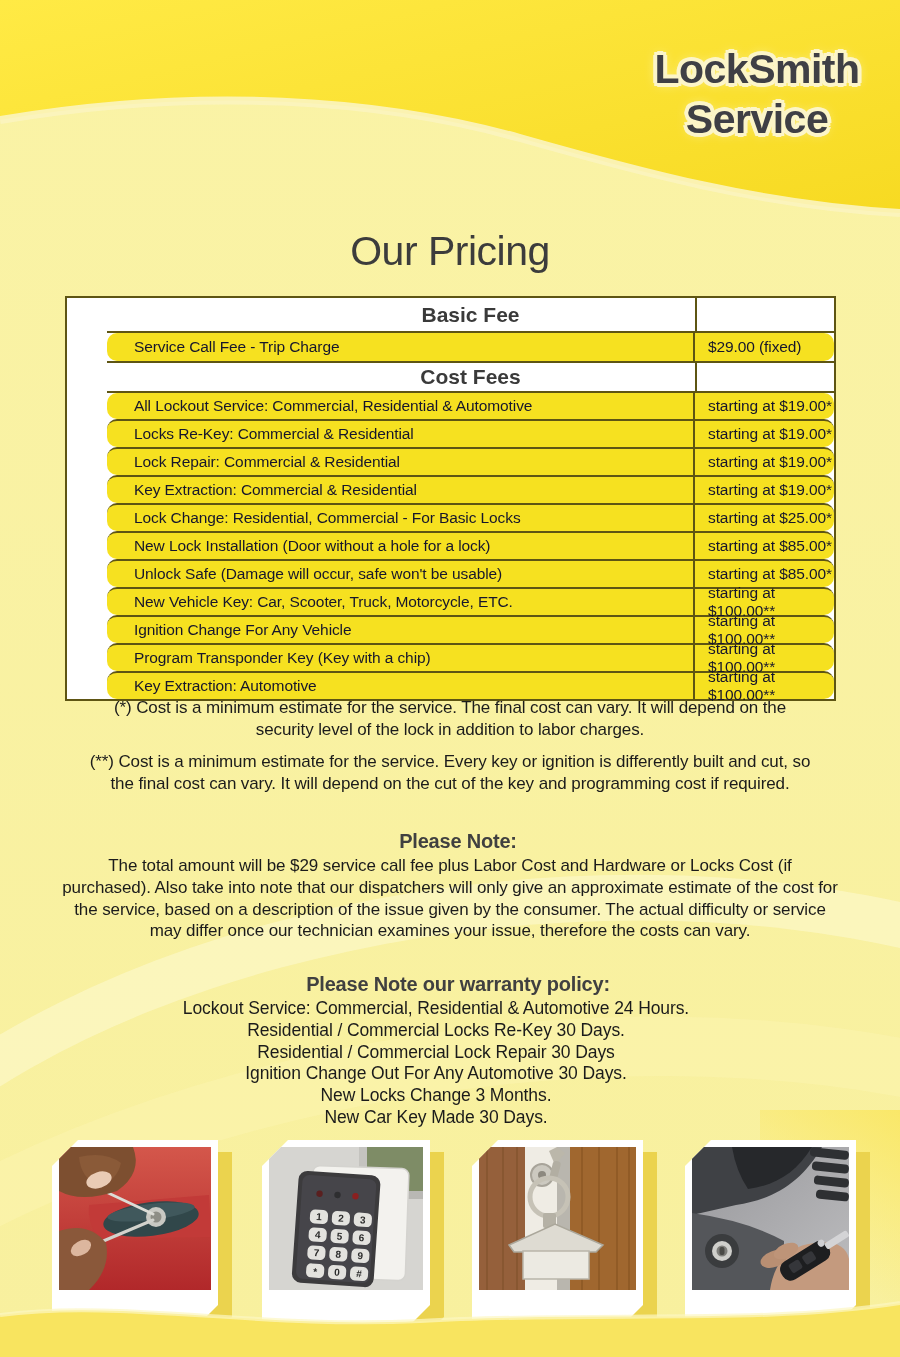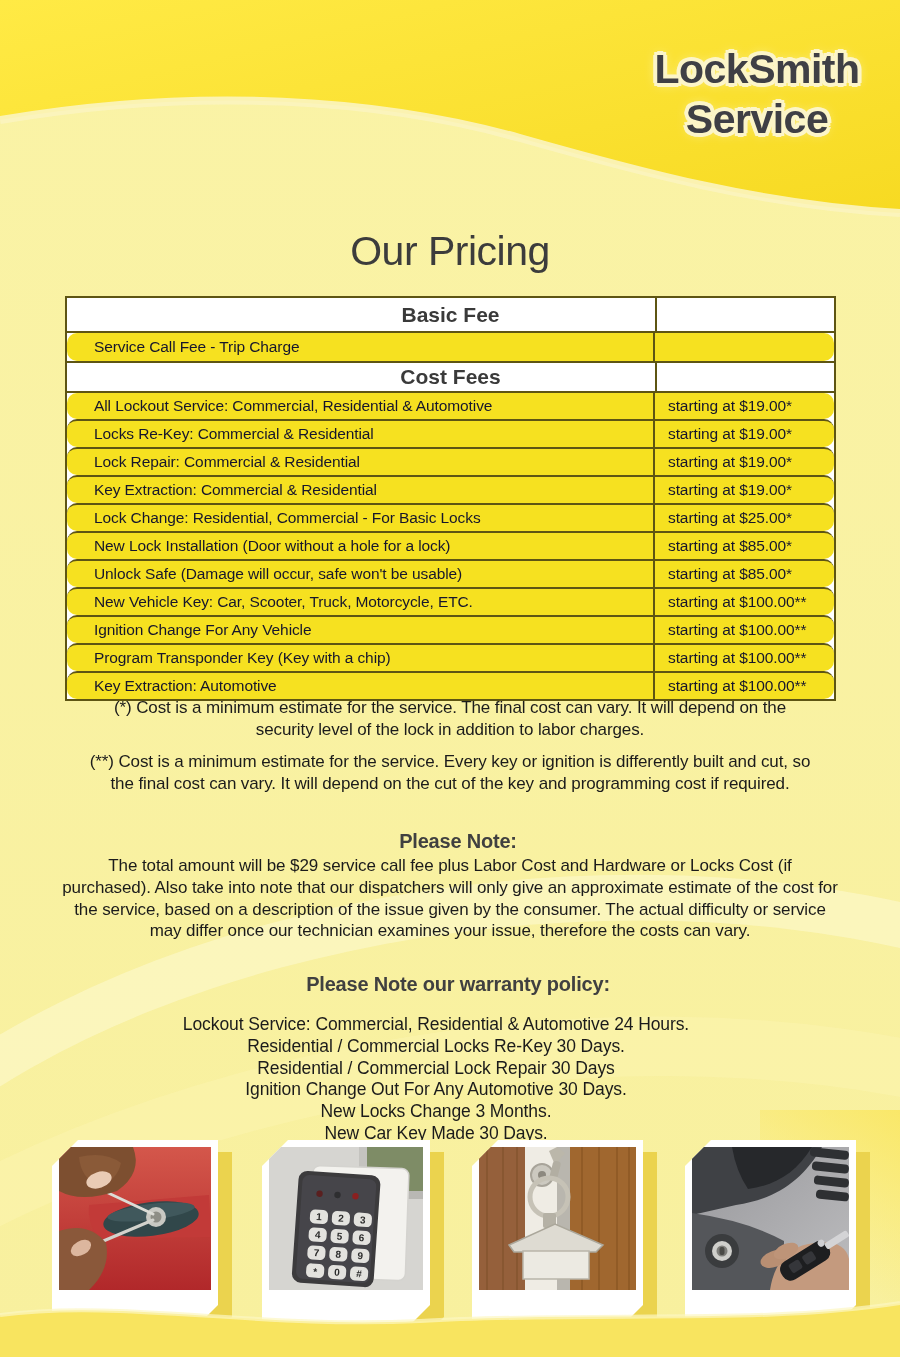--- a/index.html
+++ b/index.html
@@ -20,21 +20,21 @@
   
   .logo{position:absolute;top:44px;right:18px;width:250px;text-align:center;
     font-weight:bold;font-size:41px;line-height:1.22;color:#3F3F45;letter-spacing:-.5px;
     text-shadow:-3px -3px 0 #FCF5C8,3px -3px 0 #FCF5C8,-3px 3px 0 #FCF5C8,3px 3px 0 #FCF5C8,
       -4px 0 0 #FCF5C8,4px 0 0 #FCF5C8,0 -4px 0 #FCF5C8,0 4px 0 #FCF5C8,0 0 12px #FCF5C8;}
   
   .title{position:absolute;top:228px;left:0;width:900px;margin:0;text-align:center;
     font-size:41px;font-weight:normal;color:#3C3C3C;letter-spacing:-.5px;}
   
   .ptable{position:absolute;left:65px;top:296px;width:771px;background:#fff;
-    border:2px solid #5E5513;box-sizing:border-box;}
+    border:2px solid #5E5513;box-sizing:border-box;padding-left:40px;}
   .ptable > * + *{border-top:2px solid #5E5513;}
   .sec-head{position:relative;background:#fff;display:flex;align-items:center;justify-content:center;
     font-weight:bold;color:#3A3A3A;font-size:21px;}
   .h1row{height:33px;}
   .h2row{height:28px;}
   .vdiv{position:absolute;left:588px;top:0;bottom:0;width:2px;background:#5E5513;}
   .rows .trow{display:flex;height:26px;background:#F6E120;border-radius:10px;}
   .rows .trow + .trow{border-top:2px solid #5E5513;}
   .rows.basic .trow{height:28px;}
   .svc{width:588px;box-sizing:border-box;padding-left:27px;border-right:2px solid #5E5513;
@@ -45,21 +45,21 @@
   .fn,.note-body,.warr-item{color:#1B1B1B;letter-spacing:-.1px;}
   .fn{position:absolute;left:0;right:0;margin:0 auto;text-align:center;font-size:17px;line-height:22px;}
   .fn1{top:697px;width:690px;}
   .fn2{top:751px;width:724px;}
   .note-head,.warr-head{position:absolute;left:8px;width:900px;margin:0;text-align:center;
     font-size:20px;font-weight:bold;color:#404040;letter-spacing:-.2px;}
   .note-head{top:830px;}
   .note-body{position:absolute;top:855px;left:0;right:0;margin:0 auto;width:776px;
     text-align:center;font-size:17px;line-height:21.8px;}
   .warr-head{top:973px;}
-  .warr-list{position:absolute;top:998px;left:0;width:872px;text-align:center;margin-top:16px;}
+  .warr-list{position:absolute;top:998px;left:0;width:872px;text-align:center;}
   .warr-item{font-size:17.5px;line-height:21.8px;}
   
   .card{position:absolute;top:1140px;height:197px;}
   .c1{left:52px;width:166px;}
   .c2{left:262px;width:168px;}
   .c3{left:472px;width:171px;}
   .c4{left:685px;width:171px;}
   .card-shadow{position:absolute;left:14px;top:12px;width:100%;height:100%;background:#EBD34E;
     clip-path:polygon(26px 0,100% 0,100% calc(100% - 32px),calc(100% - 32px) 100%,0 100%,0 26px);}
   .card-body{position:absolute;inset:0;background:#fff;
@@ -96,20 +96,21 @@
 
   <div class="ptable">
     <div class="sec-head h1row">
       <span>Basic Fee</span>
       <i class="vdiv"></i>
     </div>
     <div class="rows basic">
 
         <div class="trow">
           <div class="svc">Service Call Fee - Trip Charge</div>
+          <div class="price">$29.00 (fixed)</div>
         </div>
       </div>
     <div class="sec-head h2row">
       <span>Cost Fees</span>
       <i class="vdiv"></i>
     </div>
     <div class="rows">
 
         <div class="trow">
           <div class="svc">All Lockout Service: Commercial, Residential &amp; Automotive</div>

